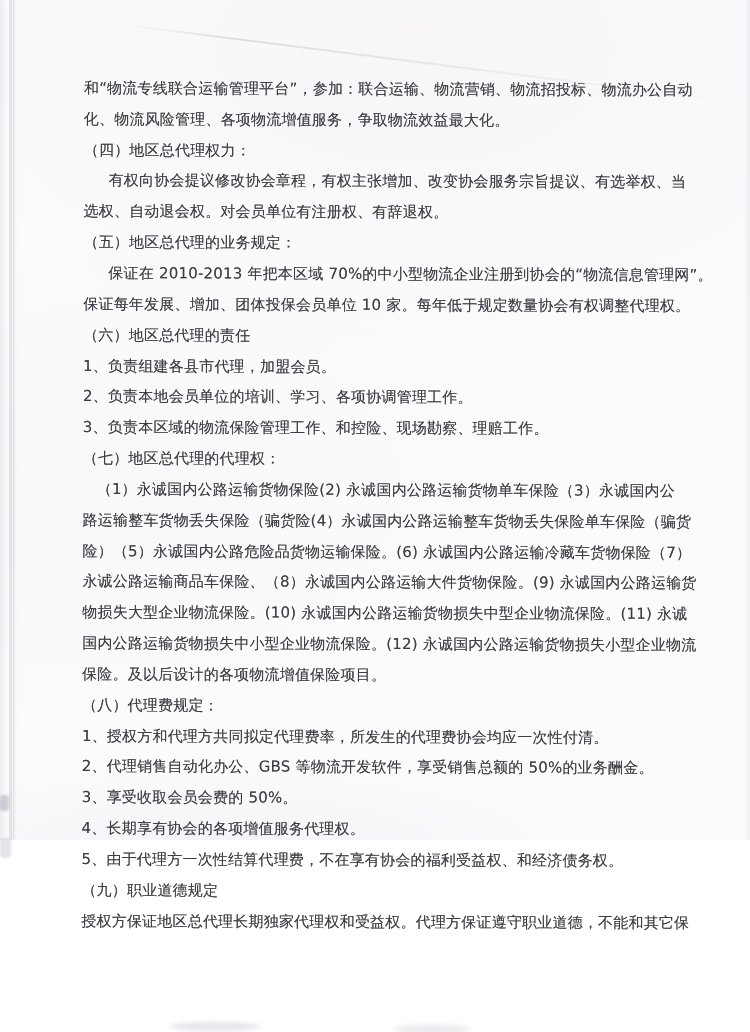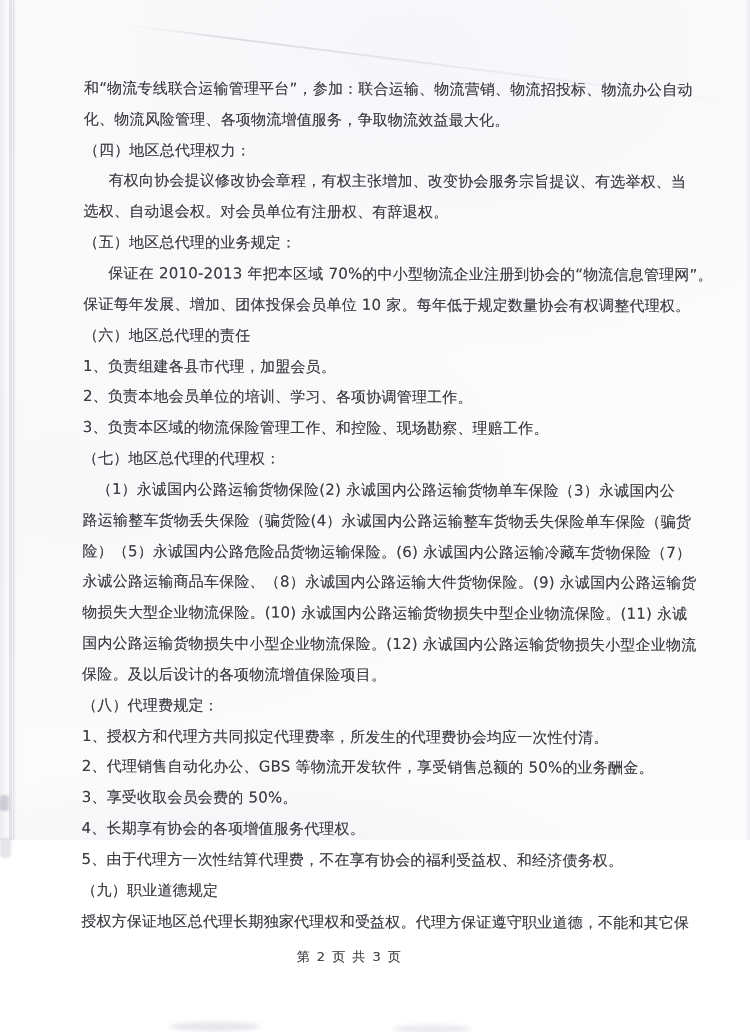--- a/index.html
+++ b/index.html
@@ -121,14 +121,13 @@
       <div class="line ind-0">（八）代理费规定：</div>
       <div class="line ind-0">1、授权方和代理方共同拟定代理费率，所发生的代理费协会均应一次性付清。</div>
       <div class="line ind-0">2、代理销售自动化办公、GBS 等物流开发软件，享受销售总额的 50%的业务酬金。</div>
       <div class="line ind-0">3、享受收取会员会费的 50%。</div>
       <div class="line ind-0">4、长期享有协会的各项增值服务代理权。</div>
       <div class="line ind-0">5、由于代理方一次性结算代理费，不在享有协会的福利受益权、和经济债务权。</div>
       <div class="line ind-0">（九）职业道德规定</div>
       <div class="line ind-0">授权方保证地区总代理长期独家代理权和受益权。代理方保证遵守职业道德，不能和其它保</div>
     </div>
 
-  <div class="footer">第 2 页 共 3 页</div>
 </div>
 
 </body></html>

